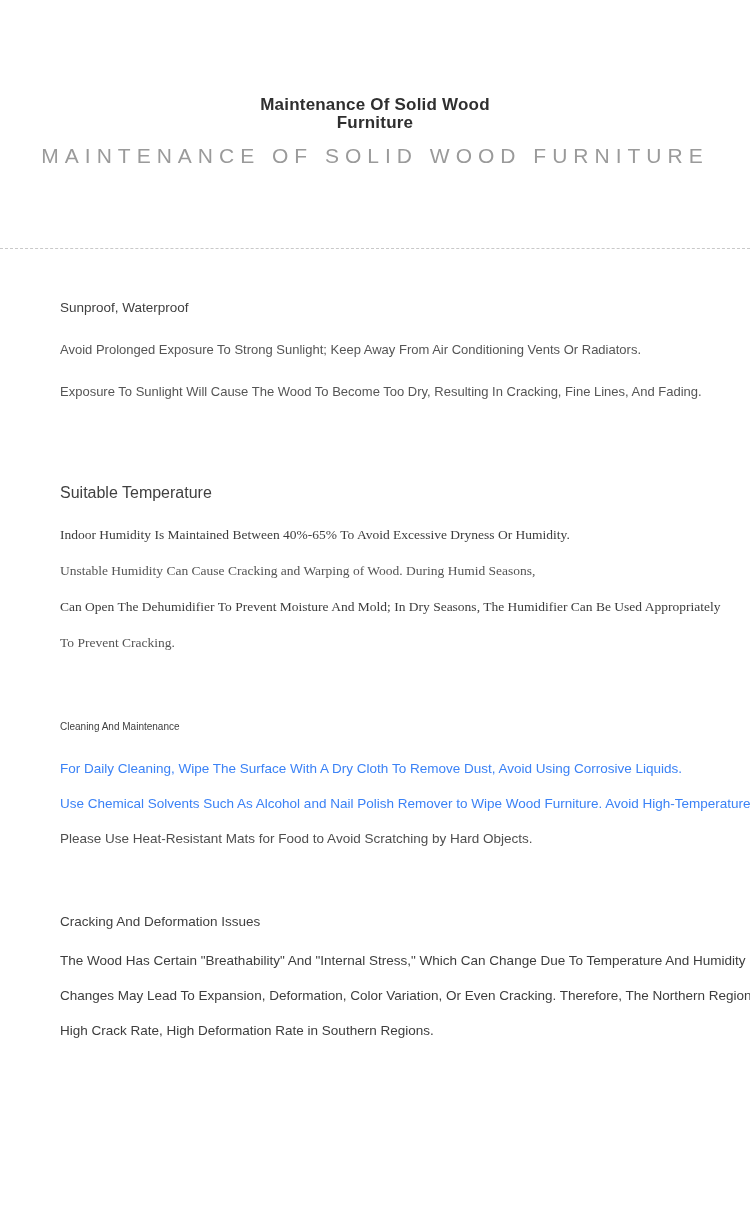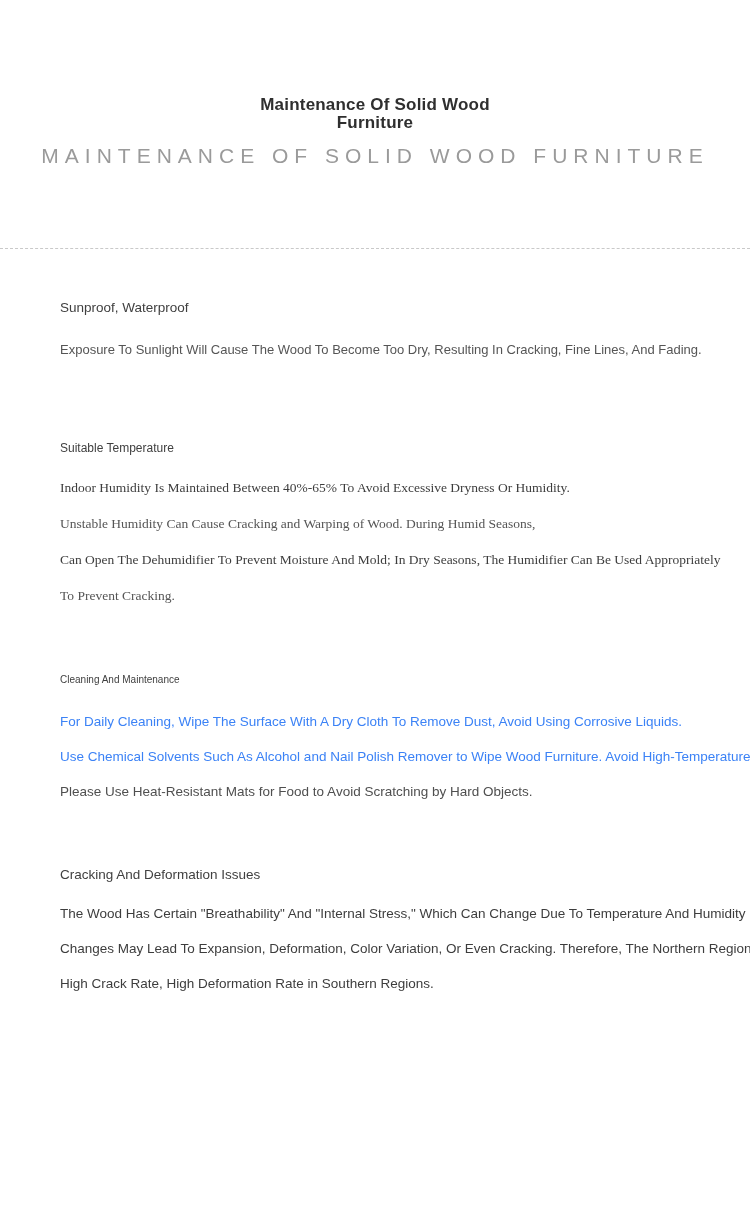--- a/index.html
+++ b/index.html
@@ -81,24 +81,24 @@
     color: #4a4a4a;
     white-space: nowrap;
     margin-bottom: 16px;
   }
 
   
   .s1 { margin-top: 0; }
   .s1 .section-title { font-size: 13.5px; }
   .s1 .line { font-size: 13px; color: #555; }
   .s1 .section-lines { margin-top: 26px; }
-  .s1 .line + .line { margin-top: 36px; }
+  .s1 .line + .line { margin-top: 27px; }
 
   .s2 { margin-top: 84px; }
-  .s2 .section-title { font-size: 12px; }
+  .s2 .section-title { font-size: 16px; }
   .s2 .line { font-size: 13.5px; color: #3d3d3d; }
   .s2 .section-lines { margin-top: 24px; font-family: Liberation Serif, serif; }
   .s2 .line { margin-bottom: 0; }
   .s2 .line + .line { margin-top: 20px; }
   .s2 .line.soft { color: #555; }
 
   .s3 { margin-top: 70px; }
   .s3 .section-title { font-size: 10px; }
   .s3 .line { font-size: 13.5px; color: #3b82f6; margin-bottom: 0; }
   .s3 .section-lines { margin-top: 28px; }
@@ -129,20 +129,21 @@
   </div>
 
   <div class="divider"></div>
 
   <div class="content">
 
     <div class="section s1">
       <div class="ghost" style="left:700px; top:-200px; width:0; height:0;"></div>
       <div class="section-title">Sunproof, Waterproof</div>
       <div class="section-lines">
+        <div class="line">Avoid Prolonged Exposure To Strong Sunlight; Keep Away From Air Conditioning Vents Or Radiators.</div>
         <div class="line">Exposure To Sunlight Will Cause The Wood To Become Too Dry, Resulting In Cracking, Fine Lines, And Fading.</div>
       </div>
     </div>
 
     <div class="section s2">
       <div class="section-title">Suitable Temperature</div>
       <div class="section-lines">
         <div class="line">Indoor Humidity Is Maintained Between 40%-65% To Avoid Excessive Dryness Or Humidity.</div>
         <div class="line soft">Unstable Humidity Can Cause Cracking and Warping of Wood. During Humid Seasons,</div>
         <div class="line">Can Open The Dehumidifier To Prevent Moisture And Mold; In Dry Seasons, The Humidifier Can Be Used Appropriately</div>

